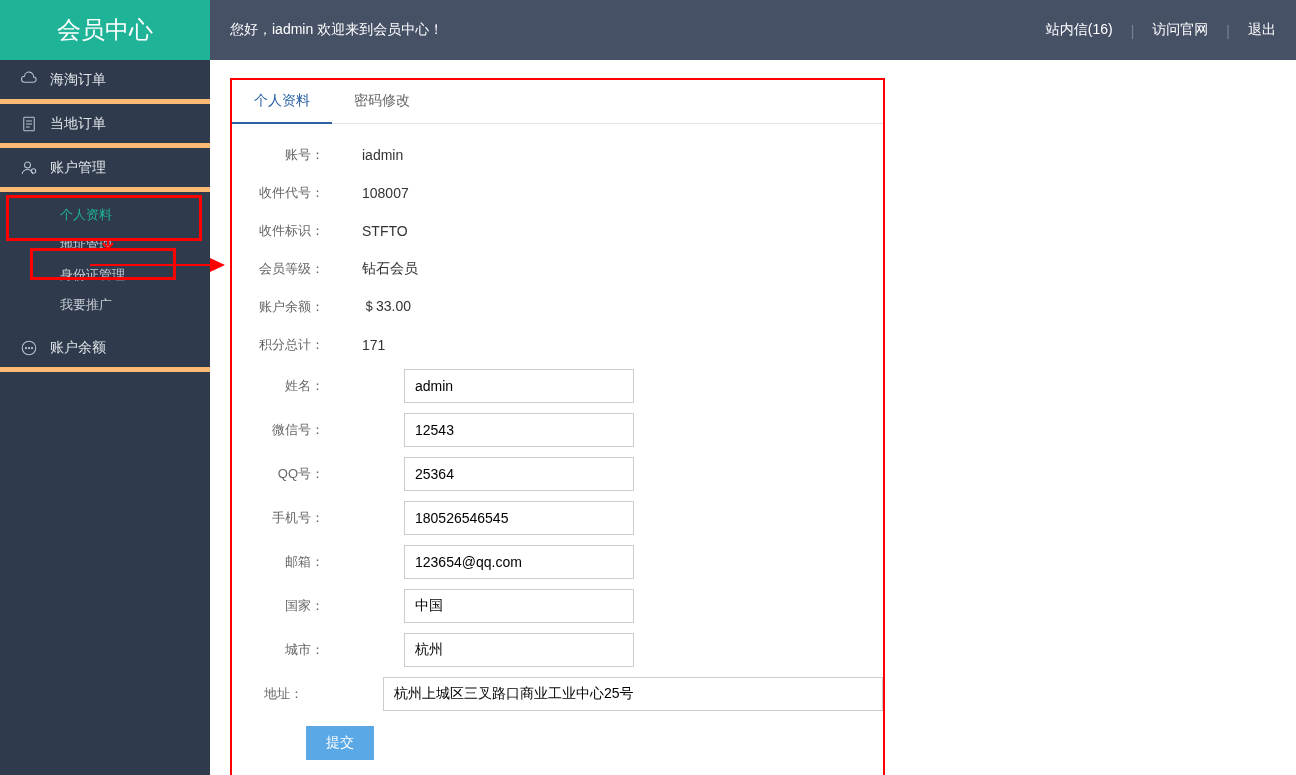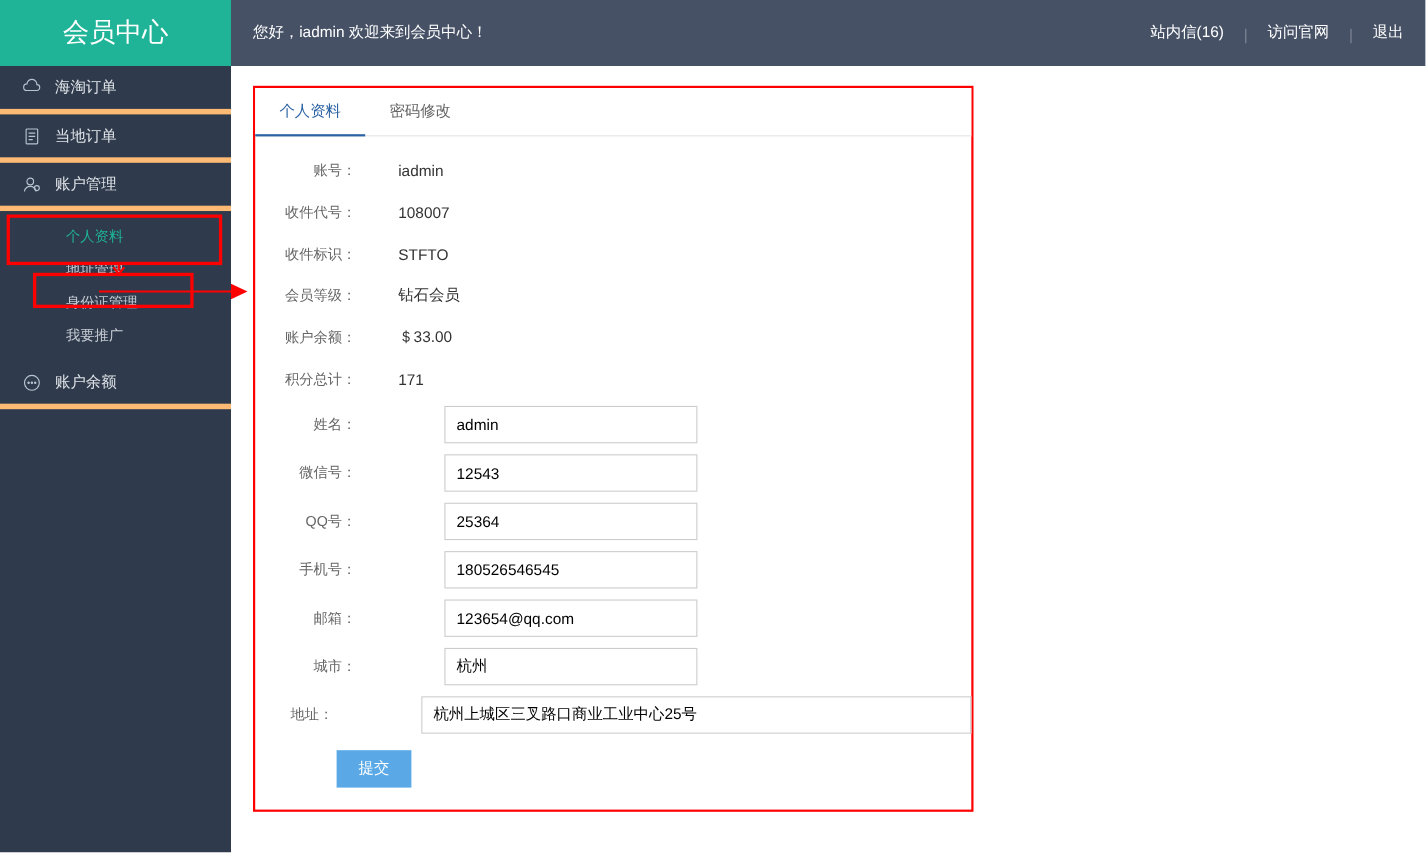--- a/index.html
+++ b/index.html
@@ -180,20 +180,24 @@
           </div>
           <div class="form-row">
             <div class="form-label">手机号：</div>
             <div class="form-input-wrap"><input class="form-input" value="180526546545" style=""></div>
           </div>
           <div class="form-row">
             <div class="form-label">邮箱：</div>
             <div class="form-input-wrap"><input class="form-input" value="123654@qq.com" style=""></div>
           </div>
           <div class="form-row">
+            <div class="form-label">国家：</div>
+            <div class="form-input-wrap"><input class="form-input" value="中国" style=""></div>
+          </div>
+          <div class="form-row">
             <div class="form-label">城市：</div>
             <div class="form-input-wrap"><input class="form-input" value="杭州" style=""></div>
           </div>
           <div class="form-row">
             <div class="form-label">地址：</div>
             <div class="form-input-wrap"><input class="form-input wide" value="杭州上城区三叉路口商业工业中心25号" style=""></div>
           </div>
 
           <div class="submit-row">
             <button class="submit-btn">提交</button>

